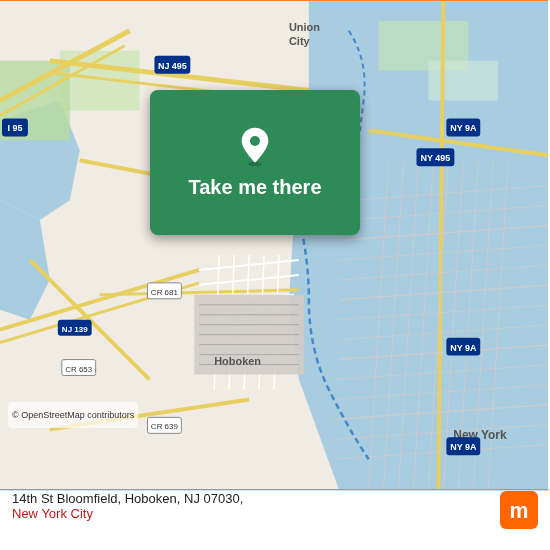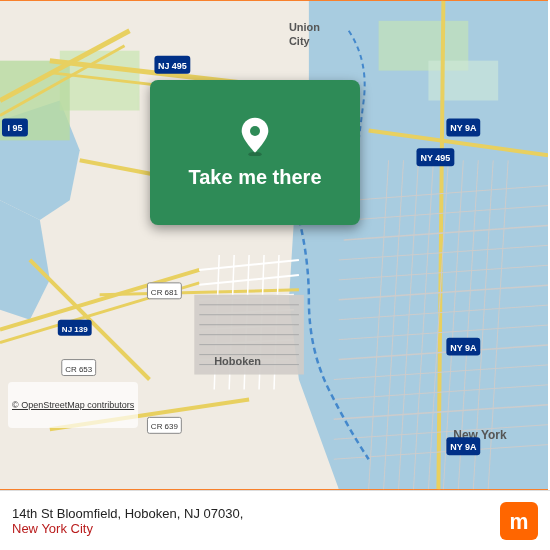--- a/index.html
+++ b/index.html
@@ -21,21 +21,21 @@
 
     
     #map-svg {
       width: 100%;
       height: 100%;
     }
 
     
     #take-me-card {
       position: absolute;
-      top: 80px;
+      top: 90px;
       left: 150px;
       width: 210px;
       height: 145px;
       background-color: #2e8b57;
       border-radius: 8px;
       display: flex;
       flex-direction: column;
       align-items: center;
       justify-content: center;
       cursor: pointer;
@@ -54,23 +54,23 @@
       font-weight: bold;
       text-align: center;
     }
 
     
     #bottom-bar {
       width: 550px;
       height: 60px;
       background-color: white;
       display: flex;
-      align-items: center;
+      align-items: flex-start;
       justify-content: space-between;
-      padding: 12px 12px;
+      padding: 0 12px;
       border-top: 1px solid #ddd;
     }
 
     #address-section {
       display: flex;
       flex-direction: column;
     }
 
     #address-text {
       font-size: 13px;
@@ -95,23 +95,22 @@
       height: 38px;
     }
 
     #osm-credit {
       position: absolute;
       bottom: 62px;
       left: 8px;
       font-size: 9px;
       color: #333;
       background: rgba(255,255,255,0.7);
-      padding: 18px 4px;
+      padding: 8px 4px;
       border-radius: 4px;
-      text-decoration: underline;
     }
   </style>
 </head>
 <body>
 
 <div id="map-container">
   
   <svg id="map-svg" viewBox="0 0 550 490" xmlns="http://www.w3.org/2000/svg">
 
     <rect width="550" height="490" fill="#f0ebe3"></rect>

